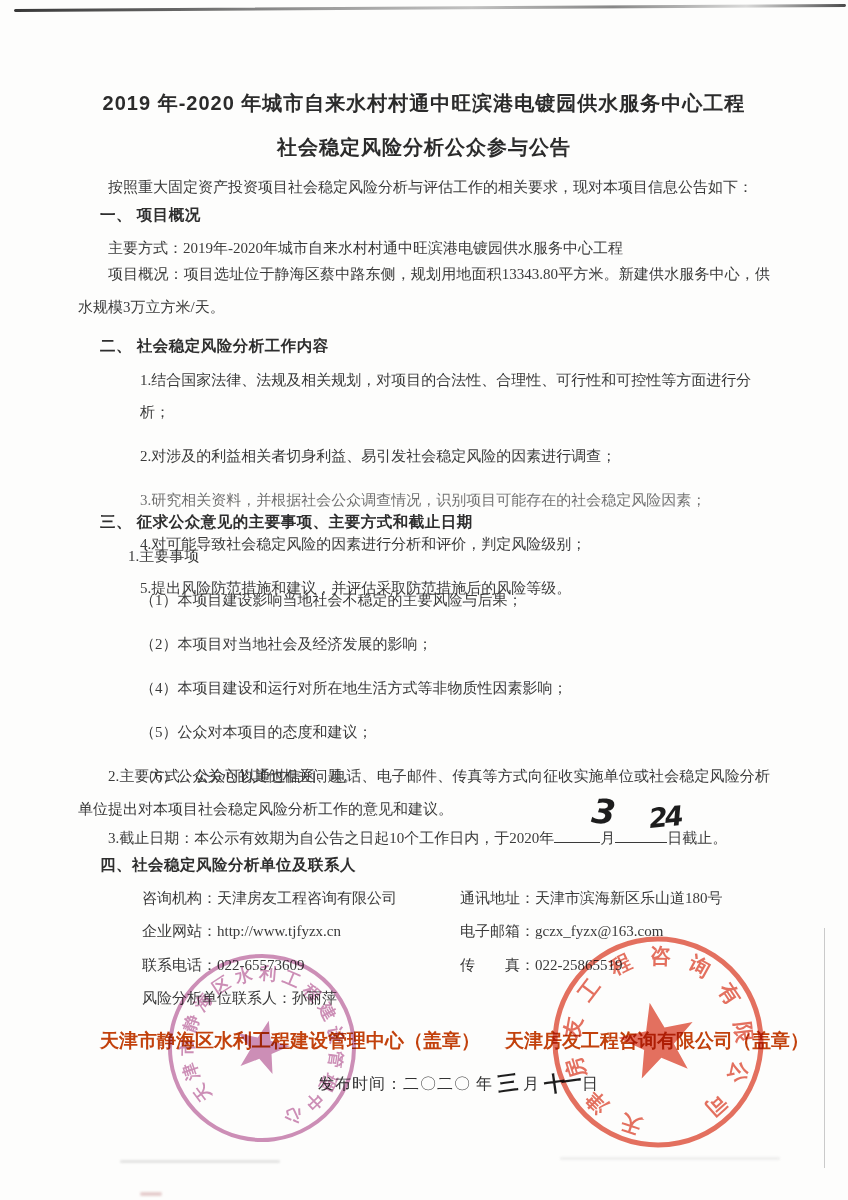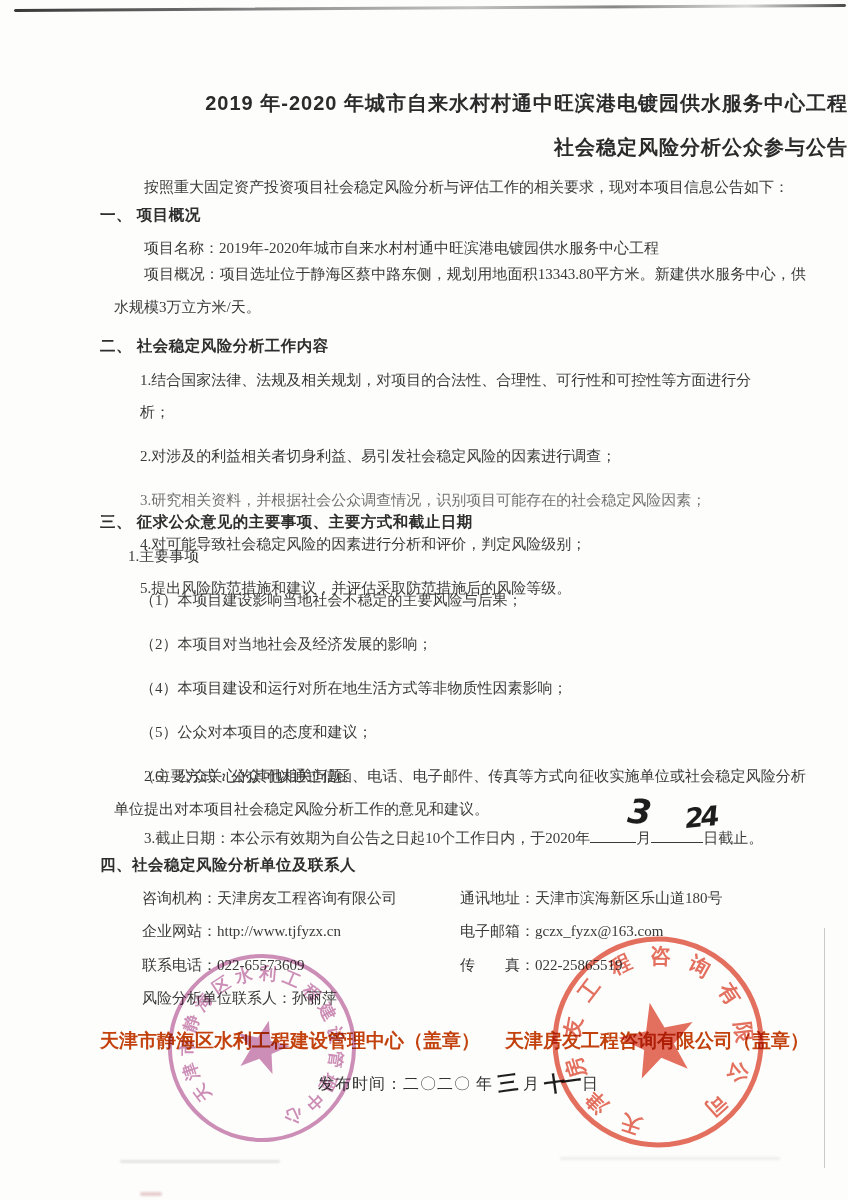--- a/index.html
+++ b/index.html
@@ -22,30 +22,30 @@
       rgba(55,55,55,.9) 100%);
     border-radius:2px;
   }
   .scan-edge-right{
     position:absolute; left:824px; top:928px; width:1px; height:240px;
     background:rgba(160,160,160,.55);
   }
   .scan-smudge{position:absolute; background:rgba(150,150,150,.25); border-radius:3px; filter:blur(1px);}
   
   .title{
-    left:0; right:0; text-align:right;
+    left:0; right:0; text-align:center;
     font-family:"Liberation Sans", sans-serif;
     font-weight:700; font-size:20px; color:#2b2b2b;
     letter-spacing:1px;
   }
   .para{
     left:78px; width:692px; font-size:15px; line-height:33px;
     text-align:justify; color:#3a3a3a;
   }
-  .indent{text-indent:2em;margin-left:36px;}
+  .indent{text-indent:2em;}
   .heading{
     left:100px; font-family:"Liberation Sans", sans-serif;
     font-weight:700; font-size:15.5px; color:#2e2e2e; letter-spacing:.5px;
   }
   .items{left:78px; width:700px;}
   .items p{margin:12px; padding-left:50px; font-size:15px; line-height:32px; color:#3a3a3a;}
   .faded{opacity:.72;}
   
   .blank{
     display:inline-block; position:relative;
@@ -79,21 +79,21 @@
 <div class="scan-smudge" style="left:120px;top:1160px;width:160px;height:3px;"></div>
 <div class="scan-smudge" style="left:560px;top:1157px;width:220px;height:3px;opacity:.6;"></div>
 <div class="scan-smudge" style="left:140px;top:1192px;width:22px;height:4px;background:rgba(190,120,120,.35);"></div>
 
 <div class="abs title" style="top:90px;">2019 年-2020 年城市自来水村村通中旺滨港电镀园供水服务中心工程</div>
 <div class="abs title" style="top:134px;">社会稳定风险分析公众参与公告</div>
 
 <div class="abs para indent" style="top:171px;">按照重大固定资产投资项目社会稳定风险分析与评估工作的相关要求，现对本项目信息公告如下：</div>
 
 <div class="abs heading" style="top:205px;">一、 项目概况</div>
-<div class="abs para indent" style="top:232px;">项目名称：2019年-2020年城市自来水村村通中旺滨港电镀园供水服务中心工程</div>
+<div class="abs para indent" style="top:232px;">主要方式：2019年-2020年城市自来水村村通中旺滨港电镀园供水服务中心工程</div>
 <div class="abs para indent" style="top:258px;">项目概况：项目选址位于静海区蔡中路东侧，规划用地面积13343.80平方米。新建供水服务中心，供水规模3万立方米/天。</div>
 
 <div class="abs heading" style="top:336px;">二、 社会稳定风险分析工作内容</div>
 <div class="abs items" style="top:352px;">
   <p>1.结合国家法律、法规及相关规划，对项目的合法性、合理性、可行性和可控性等方面进行分析；</p>
   <p>2.对涉及的利益相关者切身利益、易引发社会稳定风险的因素进行调查；</p>
   <p class="faded">3.研究相关资料，并根据社会公众调查情况，识别项目可能存在的社会稳定风险因素；</p>
   <p>4.对可能导致社会稳定风险的因素进行分析和评价，判定风险级别；</p>
   <p>5.提出风险防范措施和建议，并评估采取防范措施后的风险等级。</p>
 </div>

